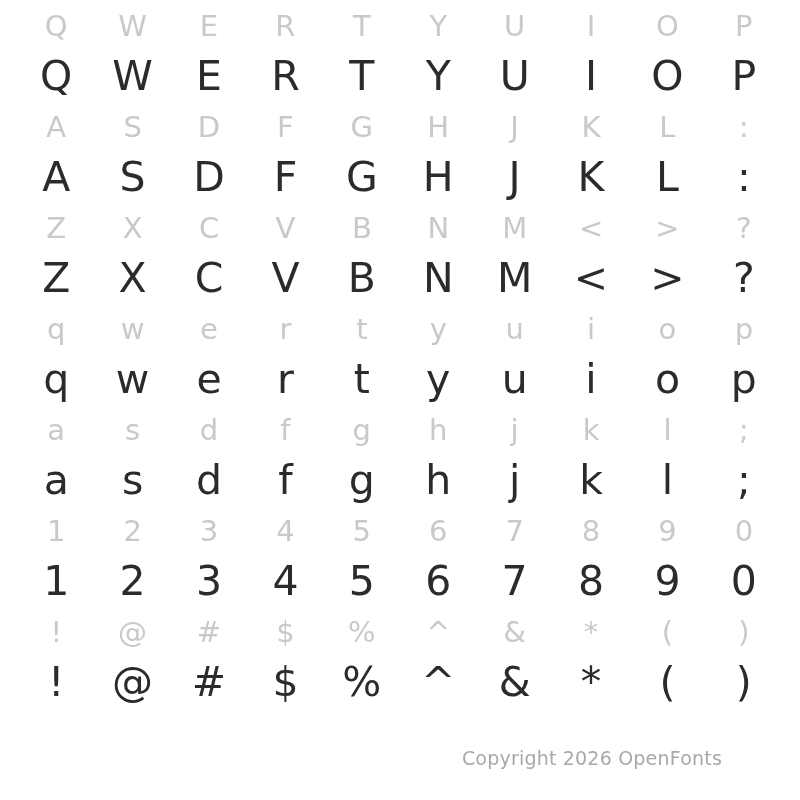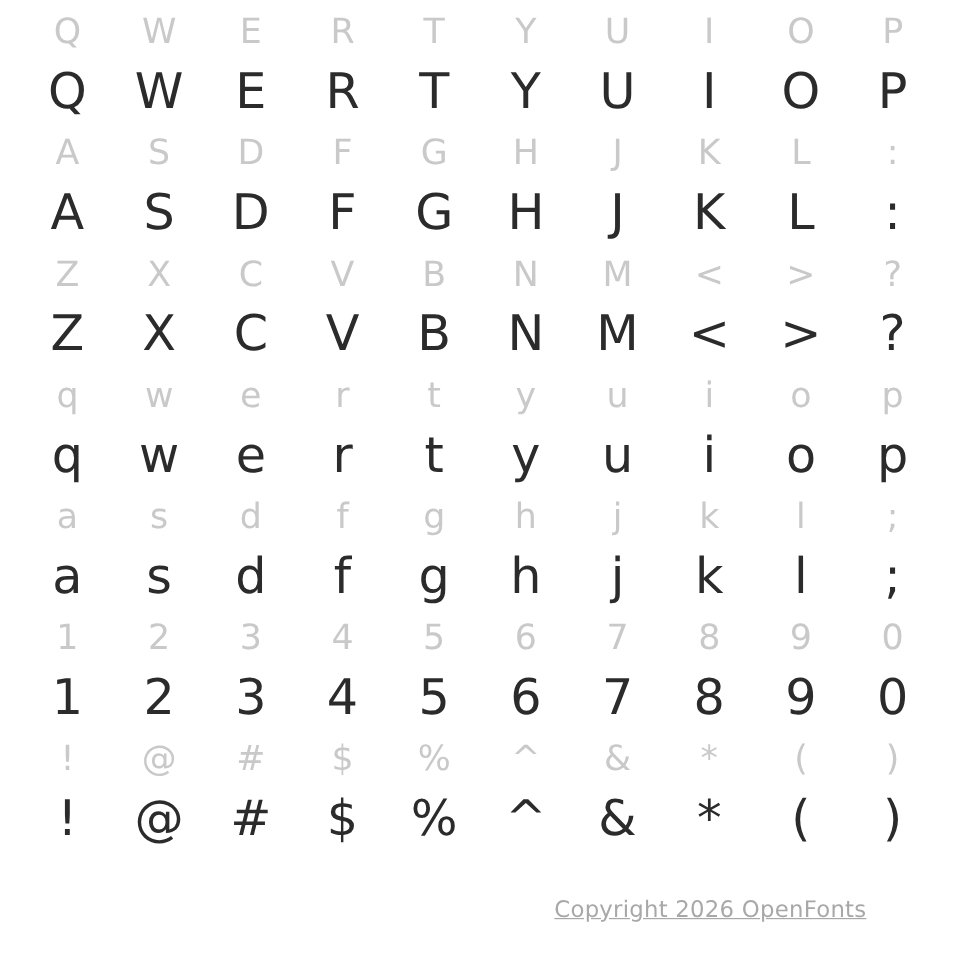--- a/index.html
+++ b/index.html
@@ -57,21 +57,20 @@
     margin-bottom: 0px;
   }
   .footer {
     position: absolute;
     right: 78px;
     bottom: 31px;
     color: #a8a8a8;
     font-size: 19px;
     letter-spacing: 0.2px;
     font-family: "DejaVu Sans", sans-serif;
-    text-decoration: underline;
   }
 </style>
 </head>
 <body>
 
 <div id="specimen">
   <div class="grid">
 
     <div class="pair">
       <div class="row row-light">

